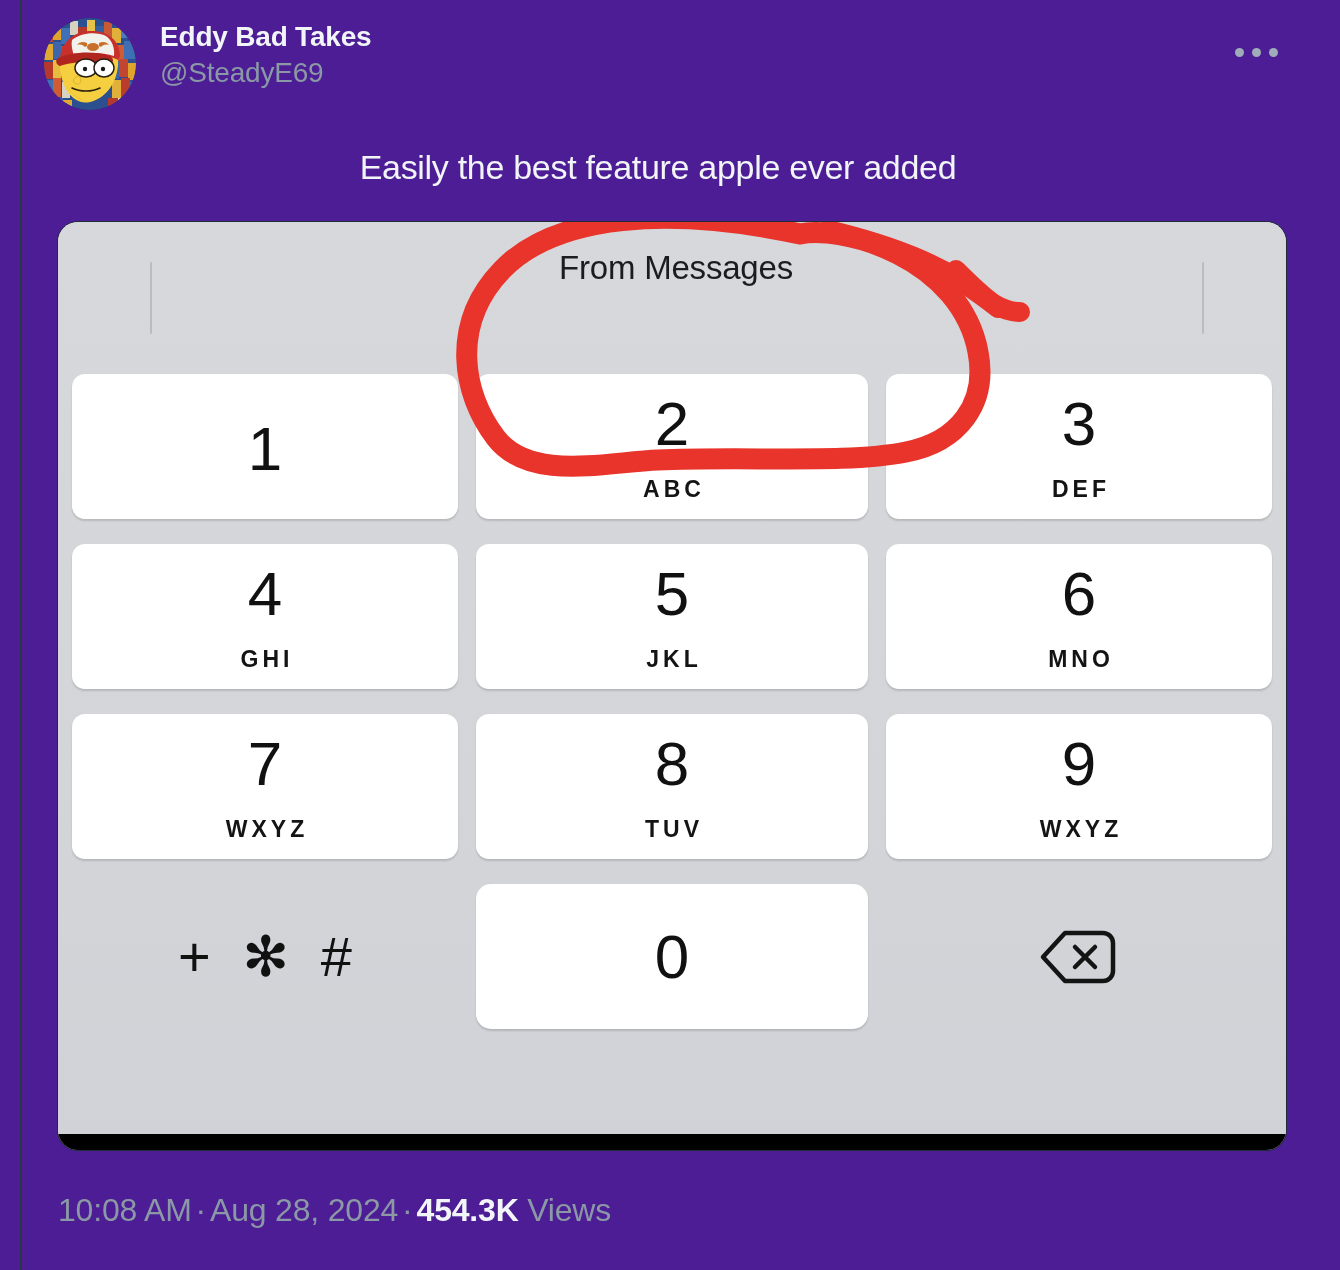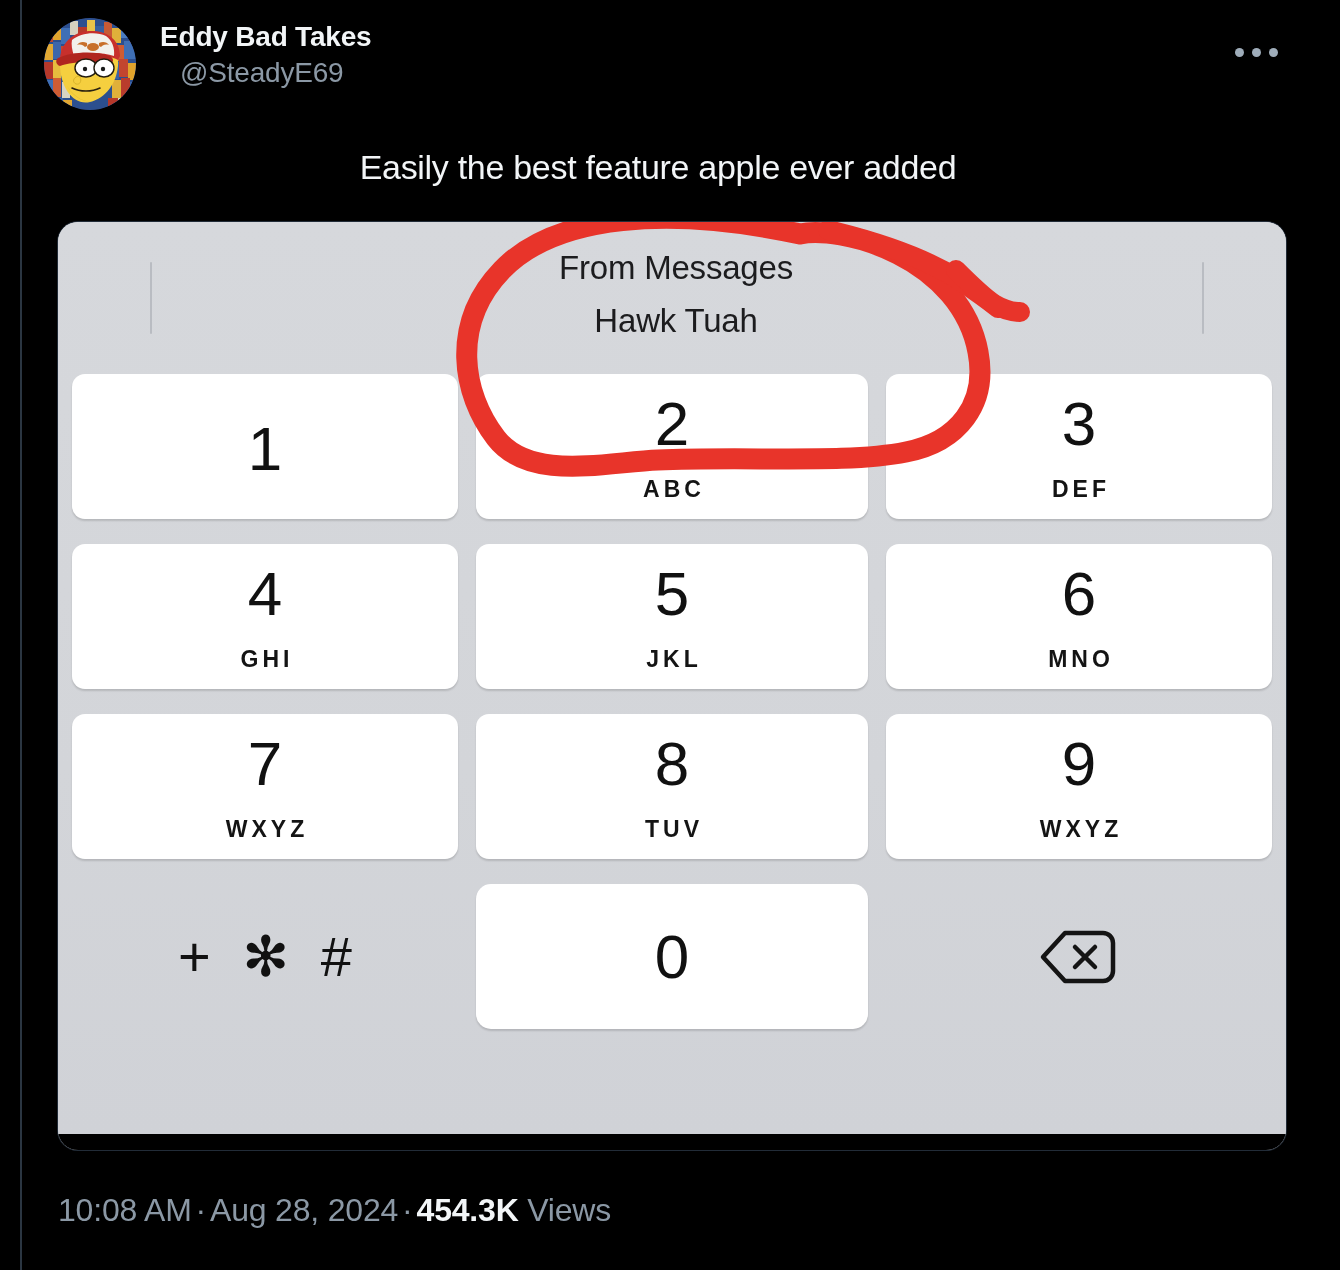--- a/index.html
+++ b/index.html
@@ -9,21 +9,21 @@
     height: 1270px;
     background: #16202c;
     font-family: "Liberation Sans", sans-serif;
     overflow: hidden;
   }
 
   #root {
     position: relative;
     width: 1340px;
     height: 1270px;
-    background: #000000;
+    background: #4c1d95;
   }
 
   
   .thread-line {
     position: absolute;
     left: 20px;
     top: 0;
     width: 2px;
     height: 1270px;
     background: #2b3642;
@@ -66,21 +66,20 @@
     letter-spacing: -0.2px;
     line-height: 34px;
   }
 
   .handle {
     color: #8b98a5;
     font-size: 28px;
     font-weight: normal;
     line-height: 38px;
     letter-spacing: -0.2px;
-    margin-left: 20px;
   }
 
   .more-menu {
     position: absolute;
     right: 36px;
     top: 30px;
     display: flex;
     gap: 8px;
     align-items: center;
     cursor: pointer;
@@ -366,21 +365,20 @@
 
   <div class="media-card">
 
     <div class="dialer">
 
       <div class="tick left"></div>
       <div class="tick right"></div>
 
       <div class="caller-info">
         <div class="caller-source">From Messages</div>
-        <div class="caller-name">Hawk Tuah</div>
       </div>
 
       <div class="keypad">
 
         <div class="key no-letters">
           <span class="digit">1</span>
         </div>
 
         <div class="key">
           <span class="digit">2</span>

